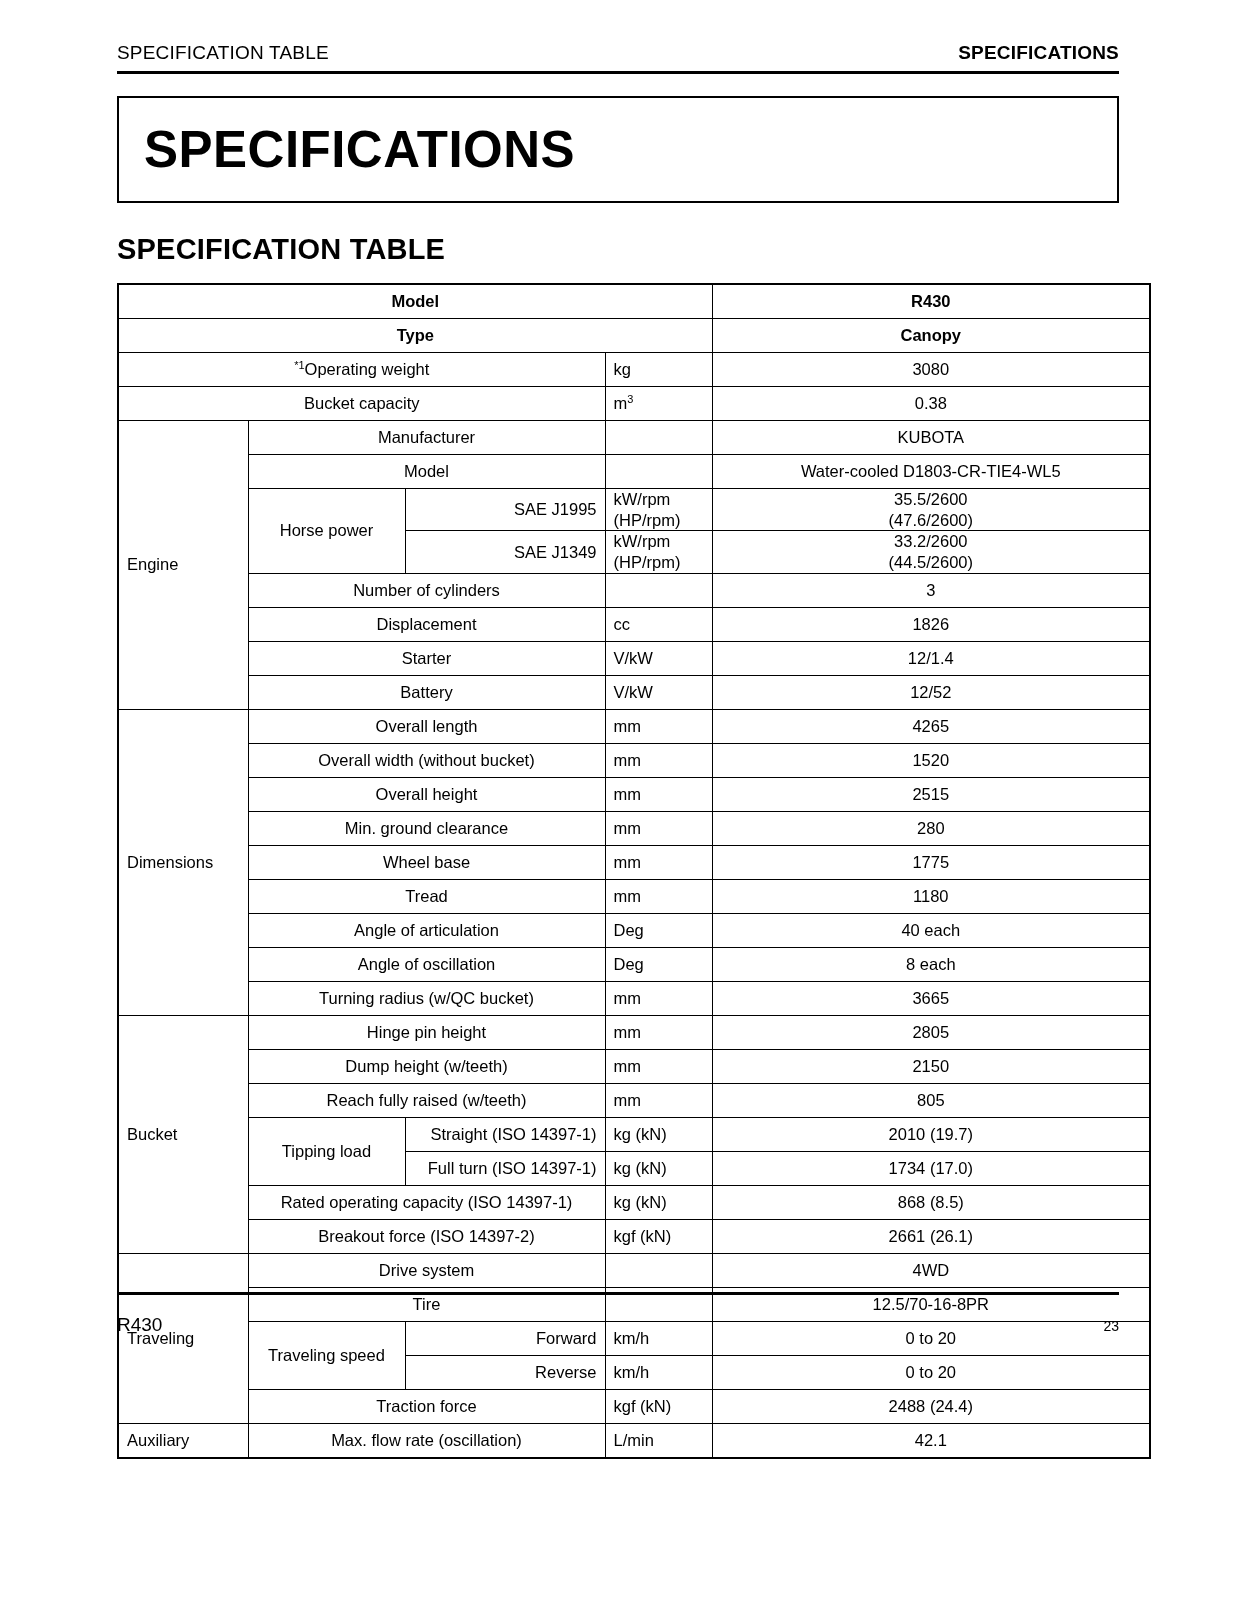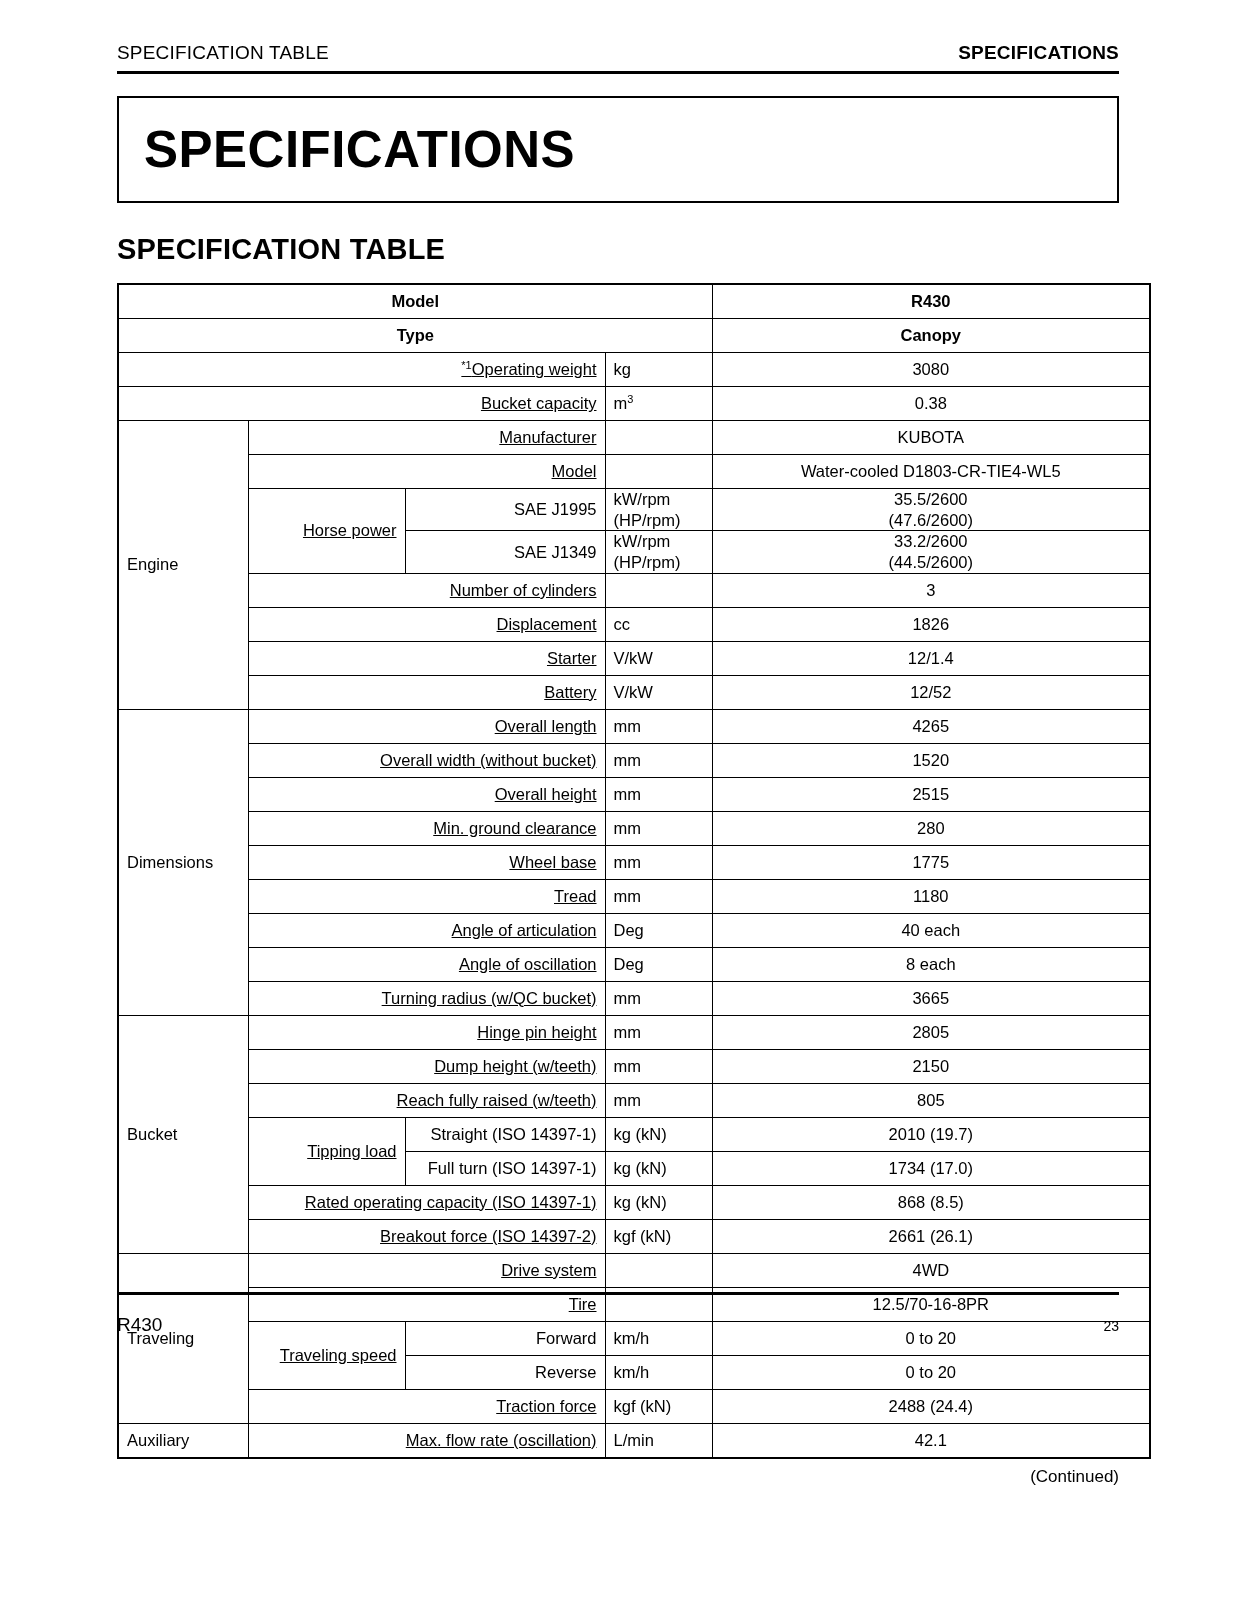--- a/index.html
+++ b/index.html
@@ -84,21 +84,21 @@
   
   table.spec { border: 2px solid #000; }
 
   .c-cat   { width: 130px; }
   .c-lab   { width: 157px; }
   .c-sub   { width: 200px; }
   .c-unit  { width: 107px; }
   .c-val   { width: 438px; }
 
   td.cat     { text-align: left;  padding-left: 12px; }
-  td.label   { text-align: right;  padding-left: 12px; text-decoration: underline; }
+  td.label   { text-align: center;  padding-left: 12px; }
   td.sub     { text-align: right;  padding-left: 12px; }
   td.unit    { text-align: left;  padding-left: 10px; }
   td.value   { text-align: center; }
   td.head    { text-align: center; font-weight: 700; }
   td.tall    { height: 50px; }
 
   .sup { font-size: 11px; vertical-align: super; line-height: 0; }
   .sub3 { font-size: 11px; vertical-align: super; line-height: 0; }
 
   .two-line { display: block; }
@@ -351,21 +351,20 @@
           <td class="cat">Auxiliary</td>
           <td class="label" colspan="2">Max. flow rate (oscillation)</td>
           <td class="unit">L/min</td>
           <td class="value">42.1</td>
         </tr>
 
       </tbody>
     </table>
   </div>
 
-  <div class="continued">(Continued)</div>
 
   <div class="footer-rule"></div>
   <div class="footer">
     <div>R430</div>
     <div class="footer-page">23</div>
   </div>
 
 </div>
 
 </body></html>

